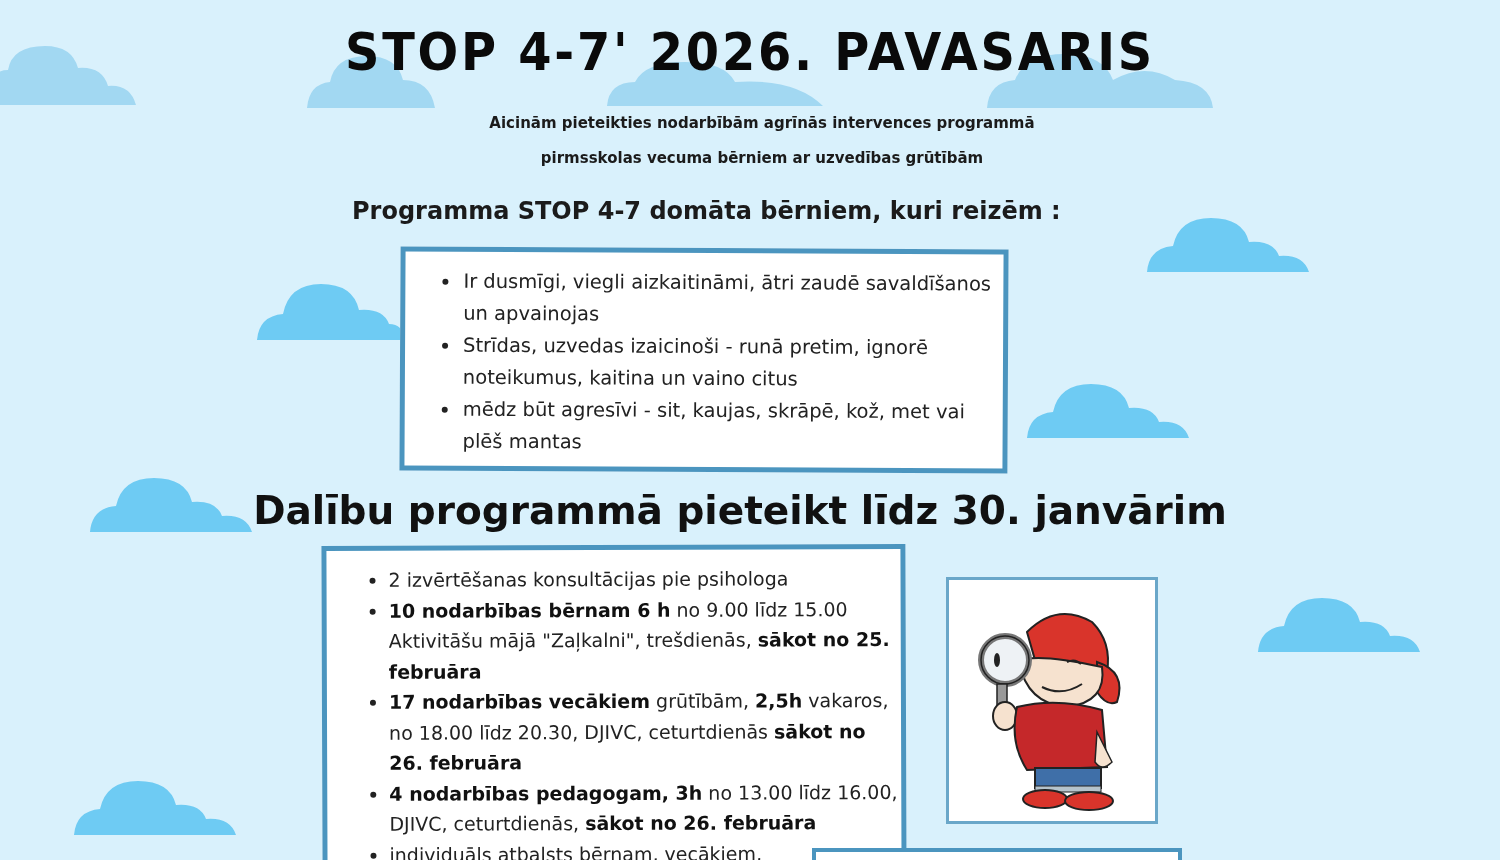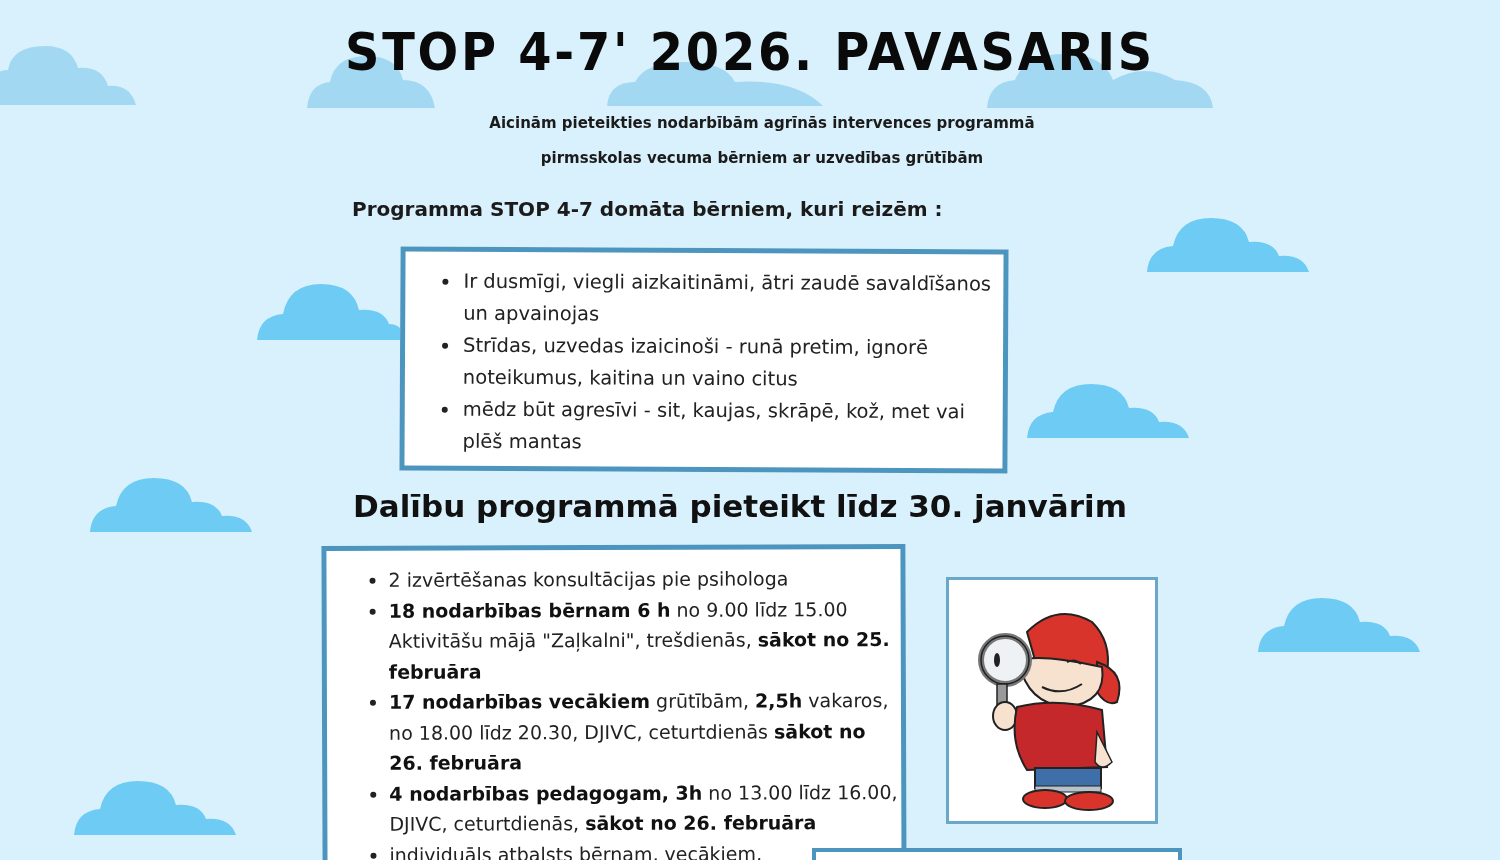--- a/index.html
+++ b/index.html
@@ -14,31 +14,31 @@
     position:absolute; left:0; width:1500px; top:22px; text-align:center;
     font-family:"DejaVu Sans", sans-serif; font-weight:900;
     font-size:52px; letter-spacing:3px; color:#0a0a0a;
     transform:scaleX(0.92);
   }
   .subtitle {
     position:absolute; left:12px; width:1500px; top:106px; text-align:center;
     font-weight:bold; font-size:15px; line-height:35px; color:#1b1b1b;
   }
   .intro {
-    position:absolute; left:352px; top:197px; font-weight:bold; font-size:20px; color:#1b1b1b;
+    position:absolute; left:352px; top:197px; font-weight:bold; font-size:24px; color:#1b1b1b;
   }
   .box {
     position:absolute; background:#fff; border:5px solid #4b95bf; box-sizing:border-box;
   }
   .box1 { left:400px; top:248px; width:608px; height:224px; transform:rotate(0.3deg); }
   .box1 ul { margin:14px 0 0 0; padding-left:56px; font-size:19.5px; line-height:32px; color:#222; }
   .box1 li { padding-left:2px; }
   .heading2 {
     position:absolute; left:0; width:1480px; top:488px; text-align:center;
-    font-weight:bold; font-size:31px; color:#111;
+    font-weight:bold; font-size:39px; color:#111;
   }
   .box2 { left:322px; top:545px; width:584px; height:340px; transform:rotate(-0.2deg); }
   .box2 ul { margin:14px 0 0 0; padding-left:62px; font-size:19px; line-height:30.5px; color:#222; }
   .box2 b { color:#111; }
   .imgbox { left:946px; top:577px; width:212px; height:247px; border-width:3px; border-color:#6aa7c9; }
   .box3 { left:812px; top:848px; width:370px; height:40px; border-width:4px; }
   .mascot { position:absolute; left:8px; top:12px; }
 </style>
 </head>
 <body>
@@ -109,21 +109,21 @@
     <li>Strīdas, uzvedas izaicinoši - runā pretim, ignorē noteikumus, kaitina un vaino citus</li>
     <li>mēdz būt agresīvi - sit, kaujas, skrāpē, kož, met vai plēš mantas</li>
   </ul>
 </div>
 
 <div class="heading2">Dalību programmā pieteikt līdz 30. janvārim</div>
 
 <div class="box box2">
   <ul>
     <li><b></b><span>2 izvērtēšanas konsultācijas pie psihologa</span></li>
-    <li><b>18 nodarbības bērnam  6 h</b><span>  no 9.00 līdz 15.00 Aktivitāšu mājā "Zaļkalni", trešdienās, </span><b>sākot no 25. februāra</b></li>
+    <li><b>10 nodarbības bērnam  6 h</b><span>  no 9.00 līdz 15.00 Aktivitāšu mājā "Zaļkalni", trešdienās, </span><b>sākot no 25. februāra</b></li>
     <li><b>17 nodarbības vecākiem</b><span> grūtībām, </span><b>2,5h</b><span> vakaros, no 18.00 līdz 20.30, DJIVC, ceturtdienās </span><b>sākot no 26. februāra</b></li>
     <li><b>4 nodarbības pedagogam, 3h</b><span> no 13.00 līdz 16.00, DJIVC, ceturtdienās, </span><b>sākot no 26. februāra</b></li>
     <li><span>individuāls atbalsts bērnam, vecākiem,</span></li>
   </ul>
 </div>
 
 <div class="box imgbox">
   <svg class="mascot" width="190" height="220" viewBox="0 0 190 220">
 
     <path d="M70 40 Q100 10 135 30 Q155 50 150 80 L80 75 Z" fill="#d9342b" stroke="#222" stroke-width="2"></path>

